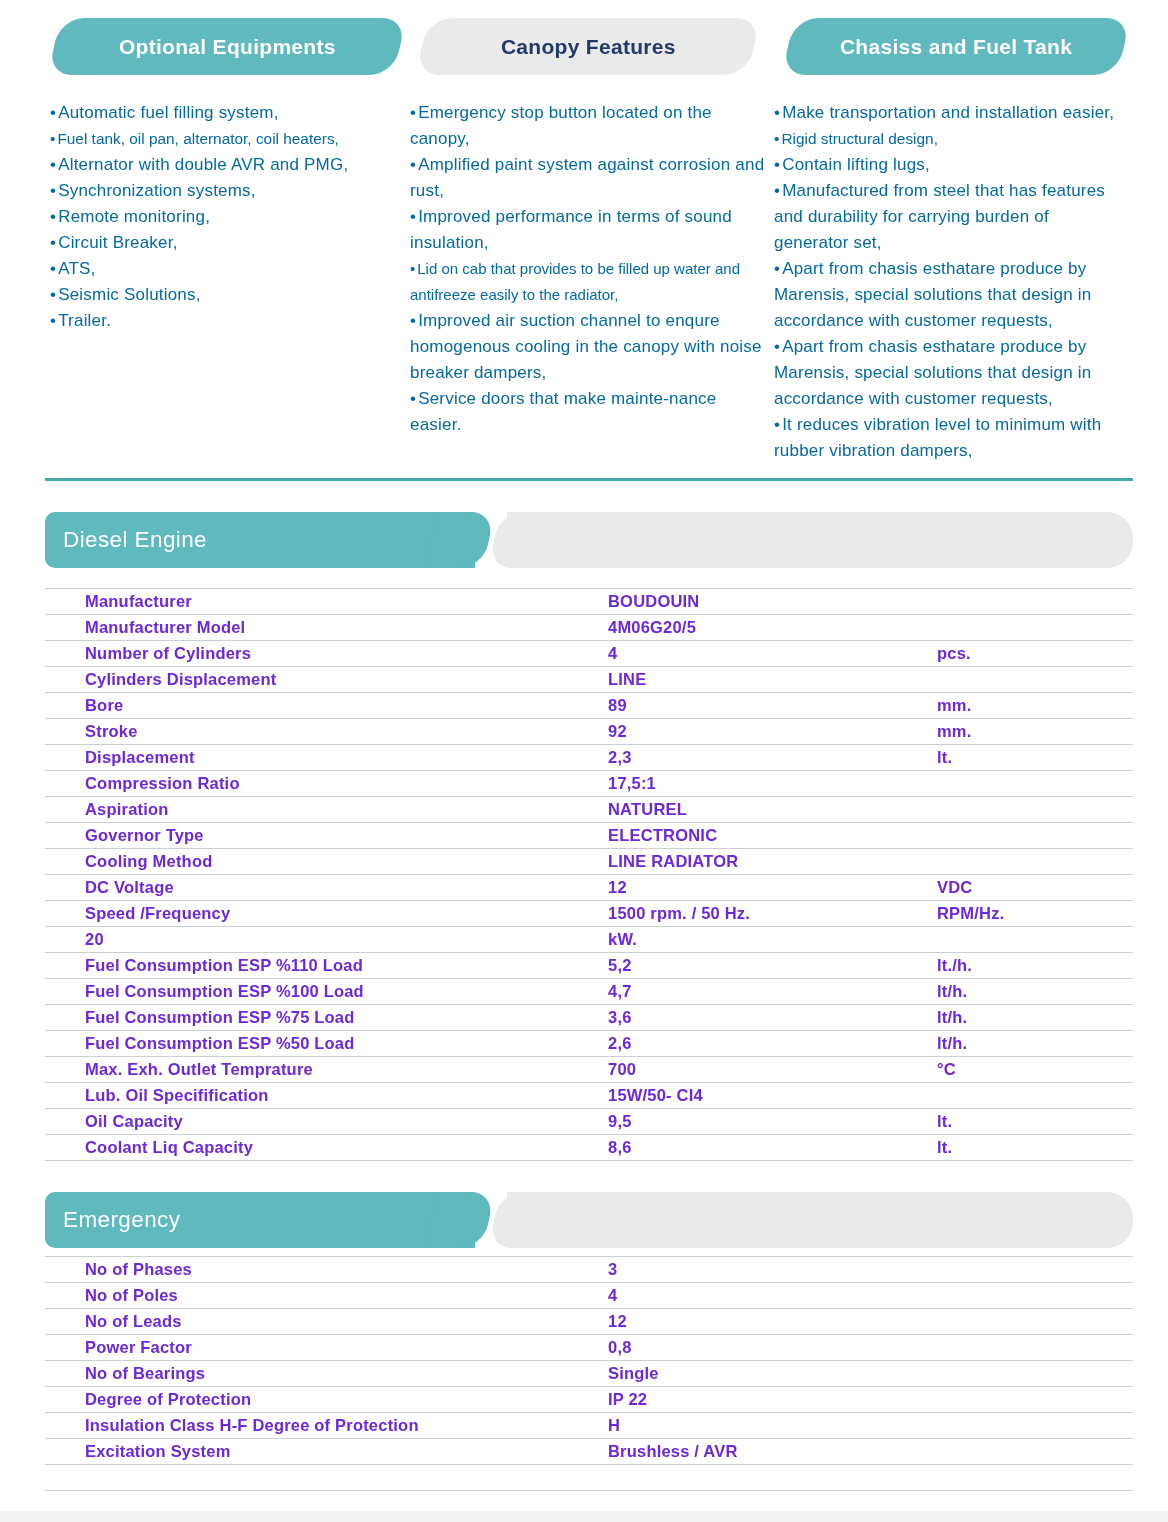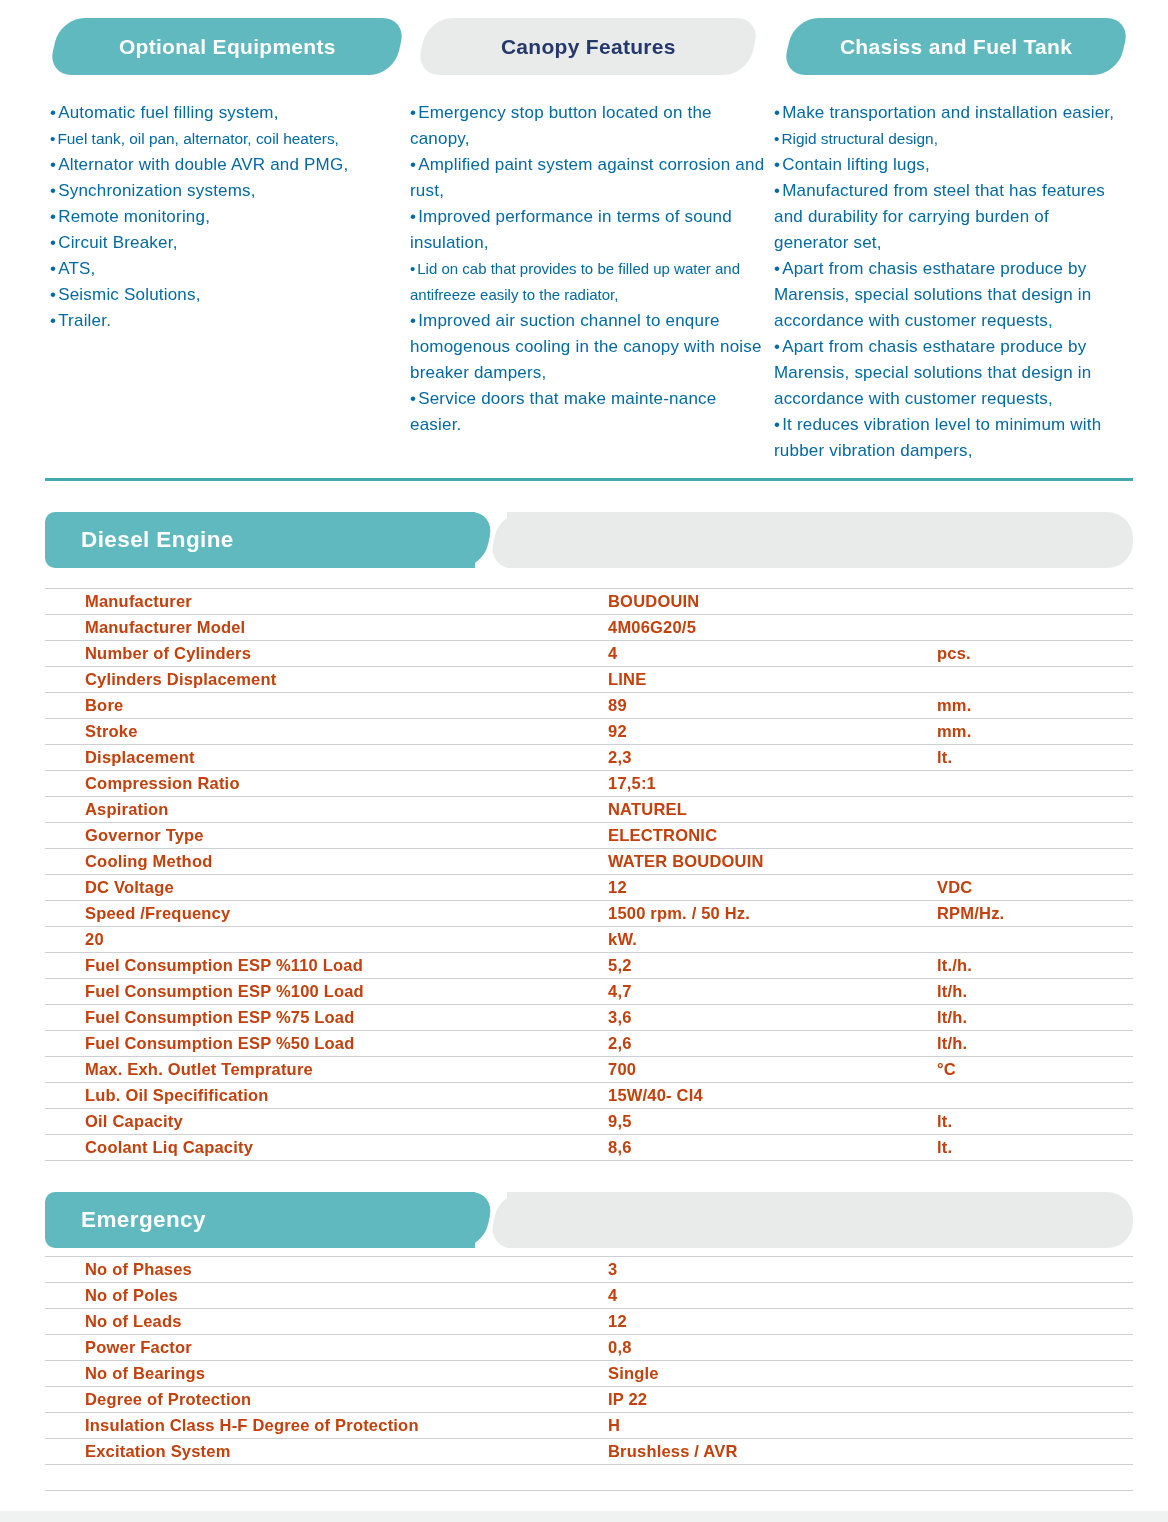--- a/index.html
+++ b/index.html
@@ -42,36 +42,36 @@
   
   .sec-header { height:56px; display:flex; margin:31px 35px 0 45px; }
   .sec-teal {
     width:430px; background:#5fb9be; border-radius:10px 0 0 10px;
     position:relative; display:flex; align-items:center;
   }
   .sec-teal::after {
     content:""; position:absolute; right:-14px; top:0; height:100%; width:58px;
     background:#5fb9be; transform:skewX(-12deg); border-radius:0 24px 24px 0;
   }
-  .sec-title { position:relative; z-index:1; padding-left:36px; font-size:22.5px;
-    font-weight:700; letter-spacing:.4px; color:#ffffff; }
+  .sec-title { position:relative; z-index:1; padding-left:18px; font-size:22.5px;
+    font-weight:400; letter-spacing:.4px; color:#ffffff; }
   .sec-gray { flex:1; margin-left:32px; background:#e9eaea; border-radius:0 26px 26px 0; position:relative; }
   .sec-gray::before {
     content:""; position:absolute; left:-13px; top:0; height:100%; width:56px;
     background:#e9eaea; transform:skewX(-12deg); border-radius:24px 0 0 24px;
   }
 
   
   .spec-table { margin:20px 35px 0 45px; border-top:1px solid #ccd0d4; }
   .spec-table.alt { margin-top:8px; }
   .trow {
     box-sizing:border-box; height:26px; padding-left:40px;
     display:grid; grid-template-columns:523px 329px 1fr; align-items:center;
     border-bottom:1px solid #ccd0d4;
-    font-size:16.5px; font-weight:700; letter-spacing:.2px; color:#c2410c;
+    font-size:16.5px; font-weight:700; letter-spacing:.2px; color:#6d28d9;
     white-space:nowrap; overflow:hidden;
   }
   .trow.empty { border-bottom:1px solid #ccd0d4; }
 
   
   .bottom-bar { position:absolute; left:0; right:0; bottom:0; height:11px; background:#f0f1f1; }
 </style>
 </head>
 <body>
 
@@ -178,21 +178,21 @@
           <span class="t-value">NATUREL</span>
           <span class="t-unit"></span>
         </div>
         <div class="trow">
           <span class="t-label">Governor Type</span>
           <span class="t-value">ELECTRONIC</span>
           <span class="t-unit"></span>
         </div>
         <div class="trow">
           <span class="t-label">Cooling Method</span>
-          <span class="t-value">WATER BOUDOUIN</span>
+          <span class="t-value">LINE RADIATOR</span>
           <span class="t-unit"></span>
         </div>
         <div class="trow">
           <span class="t-label">DC Voltage</span>
           <span class="t-value">12</span>
           <span class="t-unit">VDC</span>
         </div>
         <div class="trow">
           <span class="t-label">Speed /Frequency</span>
           <span class="t-value">1500 rpm. / 50 Hz.</span>
@@ -222,21 +222,21 @@
           <span class="t-value">2,6</span>
           <span class="t-unit">lt/h.</span>
         </div>
         <div class="trow">
           <span class="t-label">Max. Exh. Outlet Temprature</span>
           <span class="t-value">700</span>
           <span class="t-unit">°C</span>
         </div>
         <div class="trow">
           <span class="t-label">Lub. Oil Specifification</span>
-          <span class="t-value">15W/40- CI4</span>
+          <span class="t-value">15W/50- CI4</span>
           <span class="t-unit"></span>
         </div>
         <div class="trow">
           <span class="t-label">Oil Capacity</span>
           <span class="t-value">9,5</span>
           <span class="t-unit">lt.</span>
         </div>
         <div class="trow">
           <span class="t-label">Coolant Liq Capacity</span>
           <span class="t-value">8,6</span>

